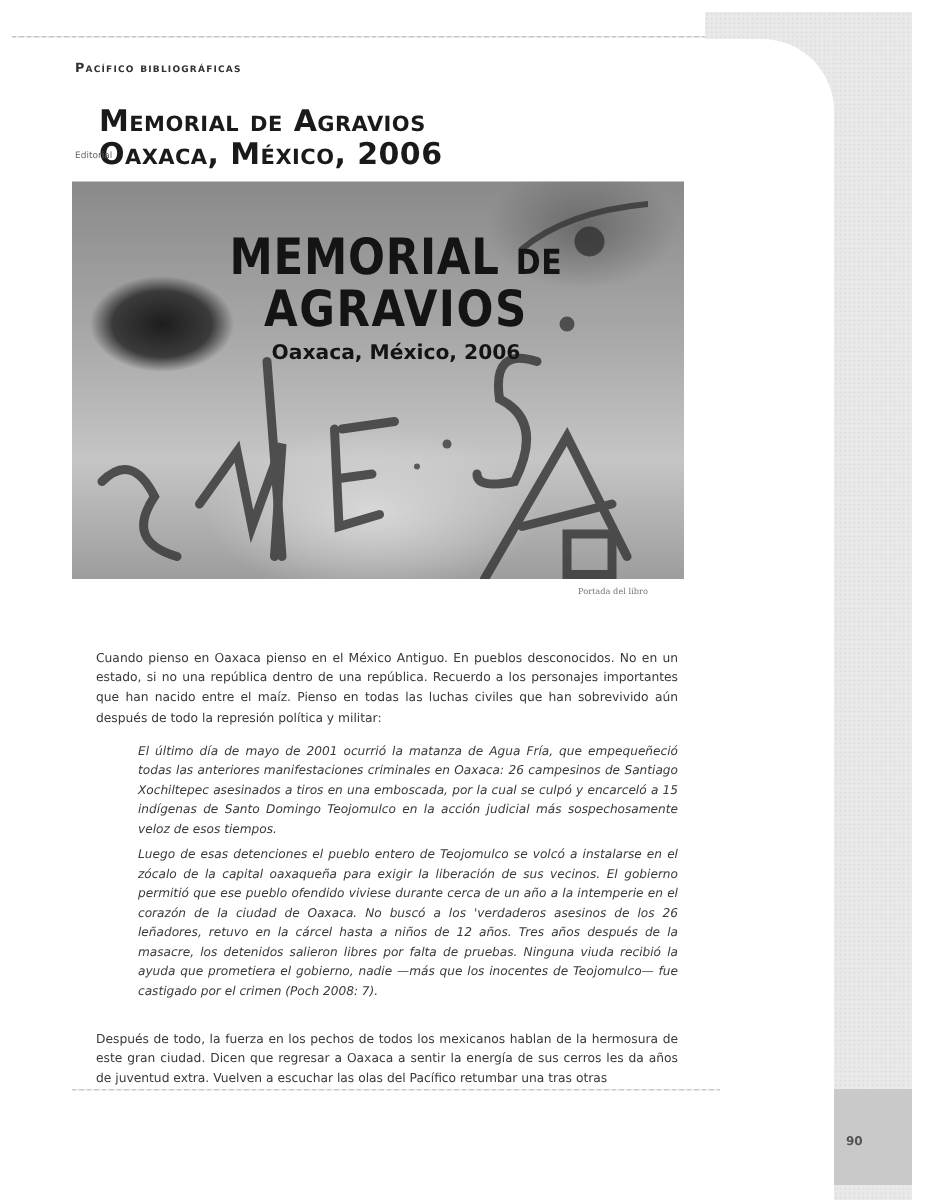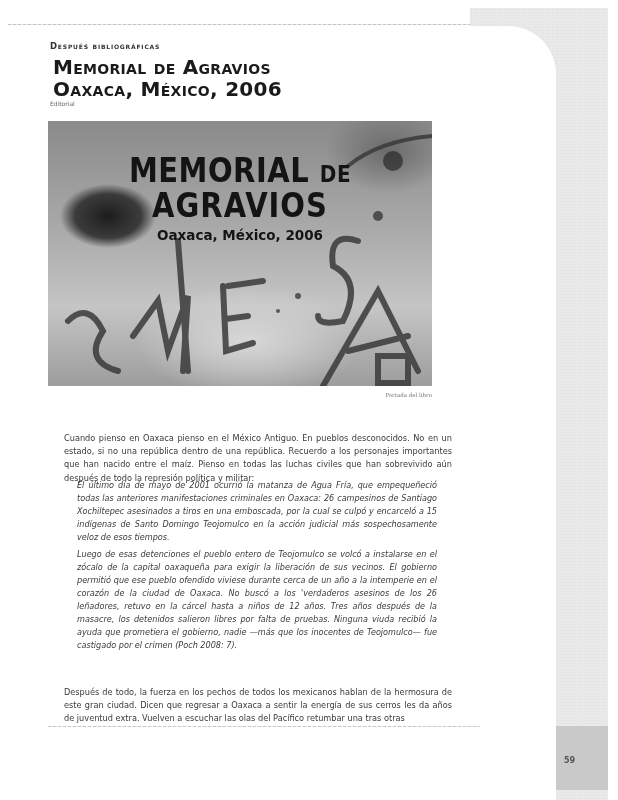--- a/index.html
+++ b/index.html
@@ -37,77 +37,78 @@
   .page-num {
     position: absolute; left: 564px; top: 756px;
     font-family: "DejaVu Sans", sans-serif; font-size: 8px; font-weight: bold; color: #555;
   }
   .section-label {
     position: absolute; left: 50px; top: 41px;
     font-family: "DejaVu Sans", sans-serif; font-size: 8.5px; letter-spacing: 0.8px;
     font-variant: small-caps; color: #333; font-weight: bold;
   }
   .title {
-    position: absolute; left: 49px; top: 52px; margin: 4px;
+    position: absolute; left: 49px; top: 52px; margin: 17px;
     font-family: "DejaVu Sans", sans-serif; font-weight: bold;
     font-size: 20px; line-height: 22px; font-variant: small-caps; color: #1a1a1a;
     letter-spacing: 0.3px;
   }
   .byline {
     position: absolute; left: 50px; top: 100px;
     font-size: 6px; color: #666;
   }
   .cover-photo {
     position: absolute; left: 48px; top: 121px; width: 384px; height: 265px;
     overflow: hidden;
     background:
       radial-gradient(ellipse 60px 40px at 60px 95px, #1d1d1d 0%, #3b3b3b 55%, transparent 80%),
       radial-gradient(ellipse 90px 60px at 340px 30px, #6a6a6a 0%, transparent 70%),
       radial-gradient(ellipse 160px 80px at 200px 220px, #d8d8d8 0%, transparent 70%),
       linear-gradient(180deg, #8a8a8a 0%, #a9a9a9 40%, #c5c5c5 70%, #9d9d9d 100%);
+    padding-left: 24px;
   }
   .cover-photo svg { position: absolute; left: 0; top: 0; }
   .cover-title-1, .cover-title-2, .cover-sub {
     position: absolute; width: 384px; text-align: center;
     font-family: "DejaVu Sans", sans-serif; font-weight: bold; color: #141414;
   }
   .cover-title-1 { top: 33px; font-size: 29px; letter-spacing: 0.5px; transform: scaleY(1.15); }
   .cover-title-1 .small { font-size: 20px; }
   .cover-title-2 { top: 68px; font-size: 29px; letter-spacing: 1px; transform: scaleY(1.15); }
   .cover-sub { top: 106px; font-size: 13.5px; }
   .photo-credit {
     position: absolute; left: 370px; top: 392px; width: 62px; text-align: right;
     font-family: "DejaVu Serif", serif; font-size: 5.5px; color: #777;
   }
   .body-para {
     position: absolute; left: 48px; width: 388px; margin: 16px;
     font-family: "DejaVu Sans", sans-serif; font-size: 8.2px; line-height: 13.2px;
     color: #3a3a3a; text-align: justify;
   }
   .quote-para {
-    position: absolute; left: 76px; width: 360px; margin: 1px;
+    position: absolute; left: 76px; width: 360px; margin: 16px;
     font-family: "DejaVu Sans", sans-serif; font-style: italic;
     font-size: 8.1px; line-height: 13px; color: #3a3a3a; text-align: justify;
   }
   .bottom-rule {
     position: absolute; left: 48px; top: 726px; width: 432px; height: 1px;
     background: repeating-linear-gradient(90deg, #c8c8c8 0 3px, #ececec 3px 5px);
   }
 </style>
 </head>
 <body>
 
 <div class="top-rule"></div>
 <div class="side-band-top"></div>
 <div class="side-band"></div>
 <div class="page-curve"></div>
 <div class="page-num-box"></div>
-<div class="page-num">59</div>
+<div class="page-num">90</div>
 
-<div class="section-label">Después bibliográficas</div>
+<div class="section-label">Pacífico bibliográficas</div>
 <h1 class="title">
   <span>Memorial de Agravios</span><br>
   <span>Oaxaca, México, 2006</span>
 </h1>
 <div class="byline">Editorial</div>
 
 <div class="cover-photo">
   <svg width="384" height="265">
     <g fill="none" stroke="#3a3a3a" stroke-width="6" stroke-linecap="round" opacity="0.85">
       <path d="M20 200 Q40 180 55 210 Q35 240 70 250"></path>

